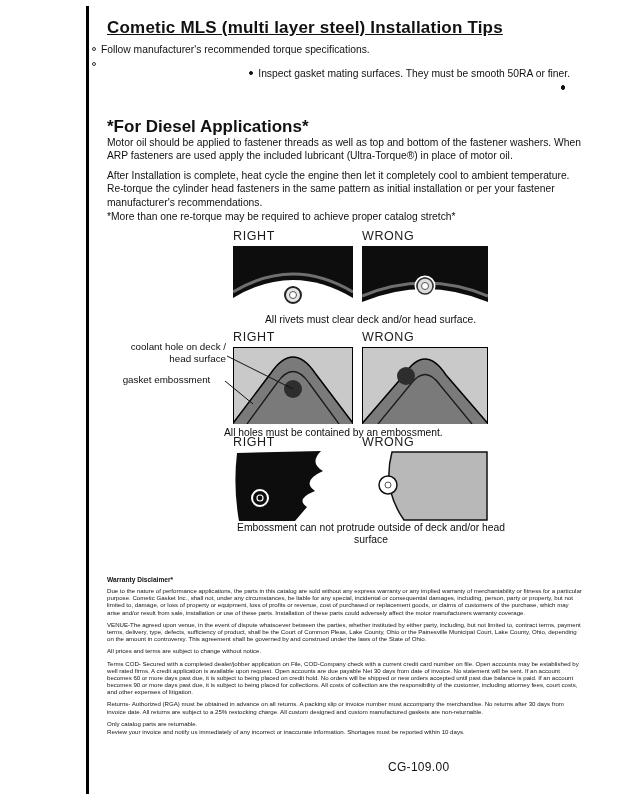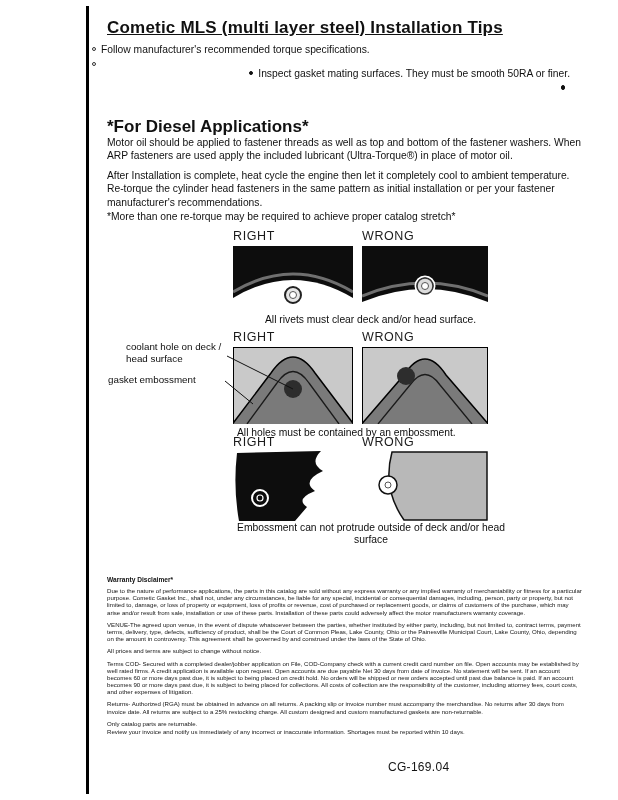--- a/index.html
+++ b/index.html
@@ -45,25 +45,25 @@
   .dg-head {
     position: absolute; text-align: left;
     font-size: 12.5px; letter-spacing: 0.6px; color: #1b1b1b;
   }
   .panel { position: absolute; }
   .panel svg { display: block; }
   .caption { position: absolute; font-size: 10.3px; line-height: 1.2; color: #0d0d0d; }
 
   .lbl-coolant {
     position: absolute; left: 126px; top: 341px; width: 100px;
-    font-size: 9.8px; line-height: 1.18; color: #0d0d0d;
+    text-align: right; font-size: 9.8px; line-height: 1.18; color: #0d0d0d;
   }
   .lbl-emboss {
     position: absolute; left: 108px; top: 374px; width: 117px;
-    text-align: left; font-size: 9.8px; color: #0d0d0d;
+    text-align: center; font-size: 9.8px; color: #0d0d0d;
   }
   .connectors {
     position: absolute; left: 180px; top: 340px; width: 180px; height: 80px;
     pointer-events: none; overflow: visible;
   }
 
   .legal-heading {
     position: absolute; left: 107px; top: 576px;
     font-size: 6.6px; font-weight: bold;
   }
@@ -150,21 +150,21 @@
     <path d="M16,77 L48,38 Q63,17 78,38 L110,77" fill="none" stroke="#1a1a1a" stroke-width="1.3"></path>
     <circle cx="44" cy="29" r="9" fill="#2d2d2d"></circle>
   </svg>
 </div>
 
 <svg class="connectors">
   <line x1="47" y1="16" x2="113" y2="49" stroke="#111" stroke-width="1"></line>
   <line x1="45" y1="41" x2="73" y2="64" stroke="#111" stroke-width="1"></line>
 </svg>
 
-<div class="caption" style="left:237px; top:427px;">All holes must be contained by an embossment.</div>
+<div class="caption" style="left:224px; top:427px;">All holes must be contained by an embossment.</div>
 
 <div class="dg-head" style="left:233px; top:435px; width:120px;">RIGHT</div>
 <div class="dg-head" style="left:362px; top:435px; width:126px;">WRONG</div>
 
 <div class="panel" style="left:233px; top:451px;">
   <svg width="120" height="70" viewBox="0 0 120 70">
     <path d="M4,2 L88,0 Q76,12 90,20 Q68,30 82,40 Q62,48 74,56 L62,70 L6,70 Q0,36 4,2 Z" fill="#0d0d0d"></path>
     <circle cx="27" cy="47" r="8" fill="none" stroke="#ffffff" stroke-width="2"></circle>
     <circle cx="27" cy="47" r="3" fill="none" stroke="#ffffff" stroke-width="1.2"></circle>
   </svg>
@@ -182,13 +182,13 @@
 <div class="legal">
   <p>Due to the nature of performance applications, the parts in this catalog are sold without any express warranty or any implied warranty of merchantability or fitness for a particular purpose.  Cometic Gasket Inc., shall not, under any circumstances, be liable for any special, incidental or consequential damages, including, person, party or property, but not limited to, damage, or loss of property or equipment, loss of profits or revenue, cost of purchased or replacement goods, or claims of customers of the purchase, which may arise and/or result from sale, installation or use of these parts.  Installation of these parts could adversely affect the motor manufacturers warranty coverage.</p>
   <p>VENUE-The agreed upon venue, in the event of dispute whatsoever between the parties, whether instituted by either party, including, but not limited to, contract terms, payment terms, delivery, type, defects, sufficiency of product, shall be the Court of Common Pleas, Lake County, Ohio or the Painesville Municipal Court, Lake County, Ohio, depending on the amount in controversy. This agreement shall be governed by and construed under the laws of the State of Ohio.</p>
   <p>All prices and terms are subject to change without notice.</p>
   <p>Terms COD- Secured with a completed dealer/jobber application on File, COD-Company check with a current credit card number on file.  Open accounts may be established by well rated firms.  A credit application is available upon request.  Open accounts are due payable Net 30 days from date of invoice.  No statement will be sent.  If an account becomes 60 or more days past due, it is subject to being placed on credit hold.  No orders will be shipped or new orders accepted until past due balance is paid.  If an account becomes 90 or more days past due, it is subject to being placed for collections.  All costs of collection are the responsibility of the customer, including attorney fees, court costs, and other expenses of litigation.</p>
   <p>Returns- Authorized (RGA) must be obtained in advance on all returns.  A packing slip or invoice number must accompany the merchandise.  No returns after 30 days from invoice date.  All returns are subject to a 25% restocking charge.  All custom designed and custom manufactured gaskets are non-returnable.</p>
   <p class="tight">Only catalog parts are returnable.</p>
   <p>Review your invoice and notify us immediately of any incorrect or inaccurate information.  Shortages must be reported within 10 days.</p>
 </div>
 
-<div class="footer-code">CG-169.04</div>
+<div class="footer-code">CG-109.00</div>
 
 </body></html>

